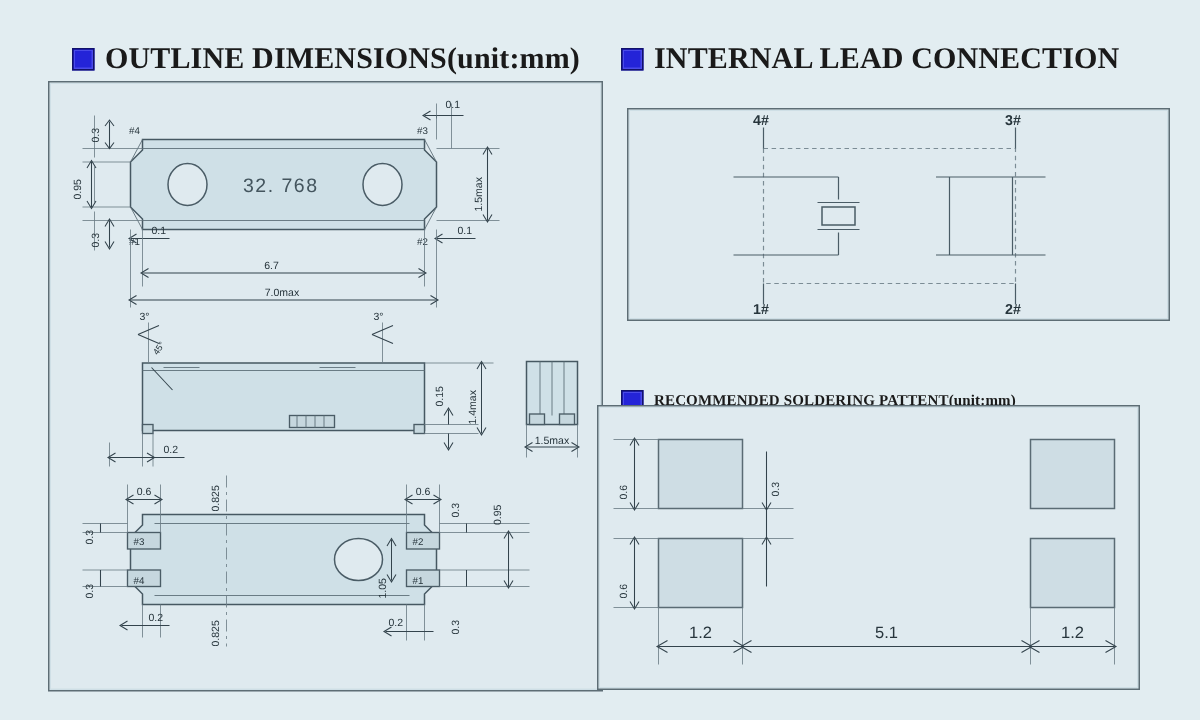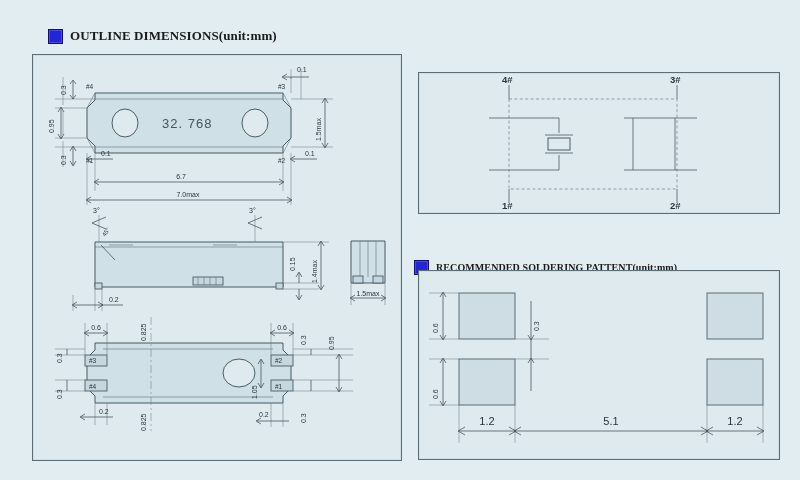--- a/index.html
+++ b/index.html
@@ -6,21 +6,21 @@
   body{
     width:800px;height:480px;overflow:hidden;
     background:#e2edf1;
     font-family:"Liberation Serif",serif;
   }
   .page{position:relative;width:800px;height:480px;}
 
   .section-title{
     position:absolute;display:flex;align-items:center;gap:7px;
     font-family:"Liberation Serif",serif;
-    font-weight:bold;font-size:13px;color:#1a1a1a;
+    font-weight:bold;font-size:20px;color:#1a1a1a;
     white-space:nowrap;letter-spacing:.1px;
   }
   .bullet{
     width:13px;height:13px;flex:none;
     background:#2424d8;border:1px solid #11116b;
     box-shadow:inset 0 0 0 1px #4a4ae8;
   }
   .panel{
     position:absolute;
     background:#dfeaef;
@@ -244,20 +244,24 @@
         <text class="dimtxt" x="226" y="362">0.2</text>
 
         <path class="ln-dim" d="M228,305 L228,332"></path>
         <path class="ln-dim" d="M225,309 L228,304 L231,309"></path>
         <path class="ln-dim" d="M225,328 L228,333 L231,328"></path>
         <text class="dimtxt" x="224" y="344" transform="rotate(-90 224 344)">1.05</text>
       </g>
     </svg>
   </div>
 
+  <div class="section-title" style="left:414px;top:28px;">
+    <span class="bullet"></span>
+    <span>INTERNAL LEAD CONNECTION</span>
+  </div>
 
   <div class="panel" style="left:418px;top:72px;width:360px;height:140px;">
     <svg width="358" height="138" viewBox="0 0 358 138">
       <g>
 
         <rect class="dash" x="90" y="26" width="168" height="90"></rect>
 
         <path class="ln" d="M90,12 L90,26"></path>
         <path class="ln" d="M258,12 L258,26"></path>
 
@@ -286,21 +290,21 @@
         <text class="pinbig" x="251" y="136">2#</text>
       </g>
     </svg>
   </div>
 
   <div class="section-title" style="left:414px;top:228px;font-size:10px;margin-top:32px;">
     <span class="bullet"></span>
     <span>RECOMMENDED SOLDERING PATTENT(unit:mm)</span>
   </div>
 
-  <div class="panel" style="left:418px;top:270px;width:360px;height:188px;text-decoration:underline;">
+  <div class="panel" style="left:398px;top:270px;width:360px;height:188px;text-decoration:underline;">
     <svg width="358" height="186" viewBox="0 0 358 186">
       <g>
 
         <rect class="sq-pad" x="40" y="22" width="56" height="46"></rect>
         <rect class="sq-pad" x="40" y="88" width="56" height="46"></rect>
         <rect class="sq-pad" x="288" y="22" width="56" height="46"></rect>
         <rect class="sq-pad" x="288" y="88" width="56" height="46"></rect>
 
         <path class="ln-ext" d="M10,22 L40,22  M10,68 L40,68  M10,88 L40,88  M10,134 L40,134"></path>
 

